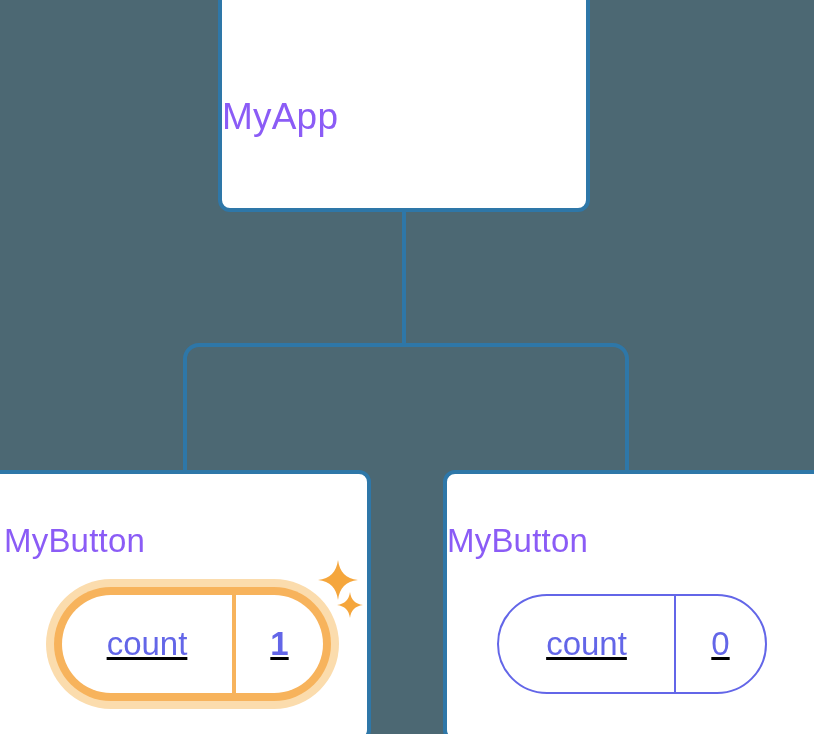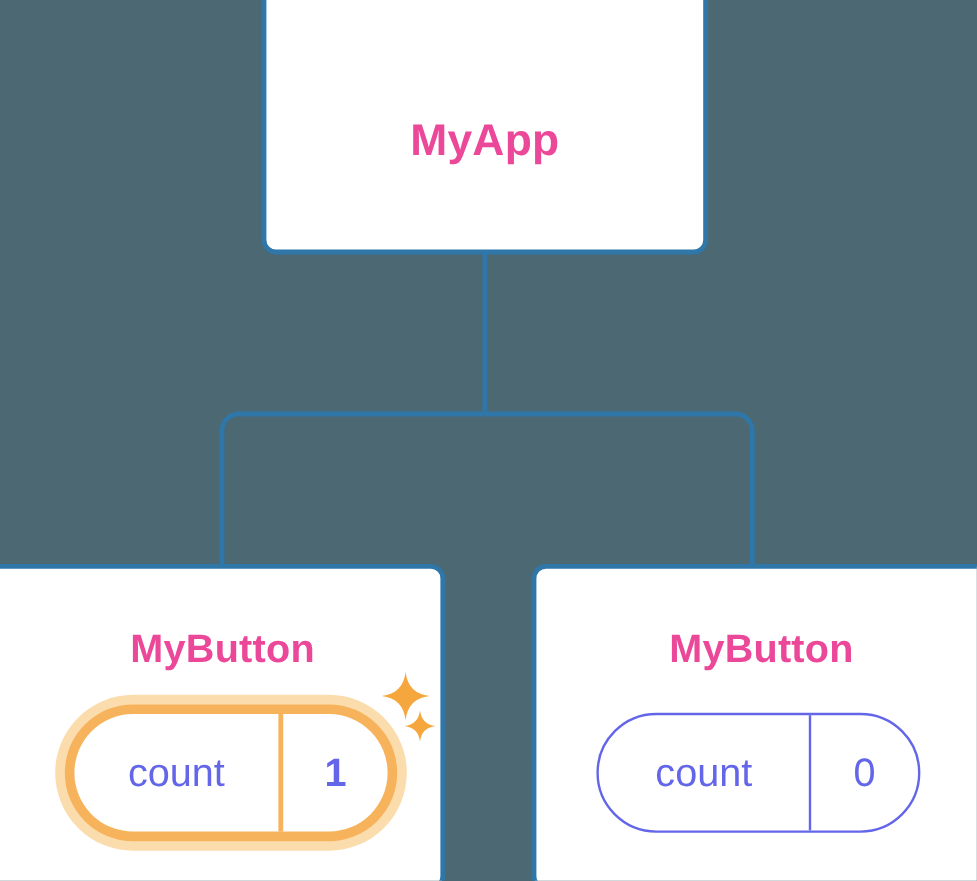--- a/index.html
+++ b/index.html
@@ -56,23 +56,22 @@
     left: 443px;
     top: 470px;
     width: 383px;
     height: 272px;
   }
 
   .node-title {
     position: absolute;
     left: 0;
     right: 0;
-    text-align: center;
-    color: #ec4899;
-    font-weight: 700;
+    color: #8b5cf6;
+    font-weight: 400;
     letter-spacing: 0.2px;
     white-space: nowrap;
   }
   #node-app .node-title {
     top: 104px;
     font-size: 37px;
   }
   #node-child-left .node-title {
     top: 48px;
     left: 14px;
@@ -87,20 +86,21 @@
   
   .pill-wrap {
     position: absolute;
   }
   .pill {
     position: relative;
     display: flex;
     align-items: stretch;
     background: #ffffff;
     box-sizing: border-box;
+    text-decoration: underline;
   }
   .pill-key, .pill-val {
     display: flex;
     align-items: center;
     justify-content: center;
     color: #6366e8;
     white-space: nowrap;
   }
 
   

